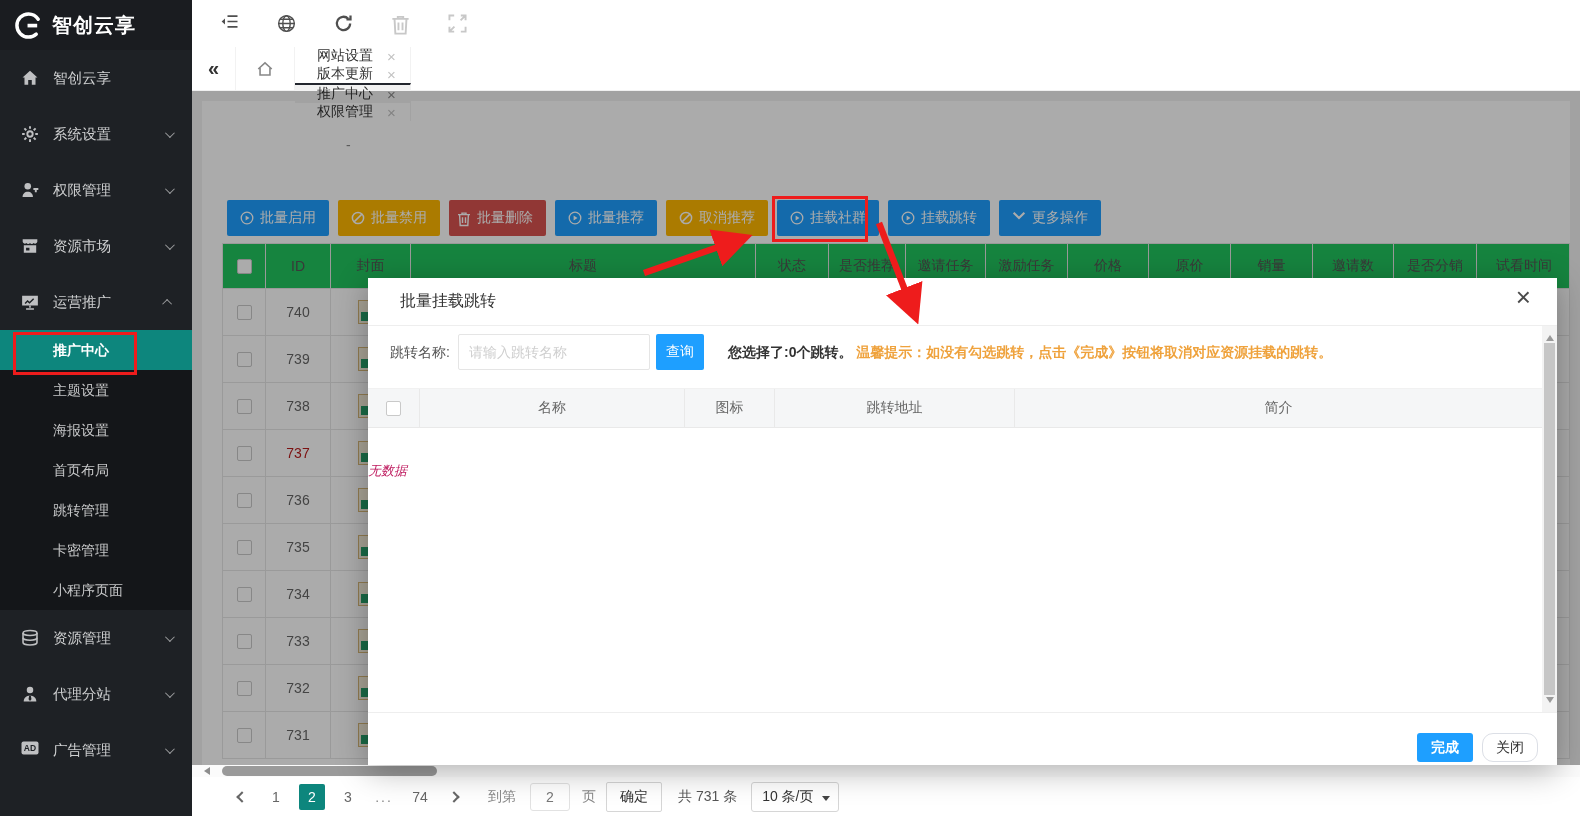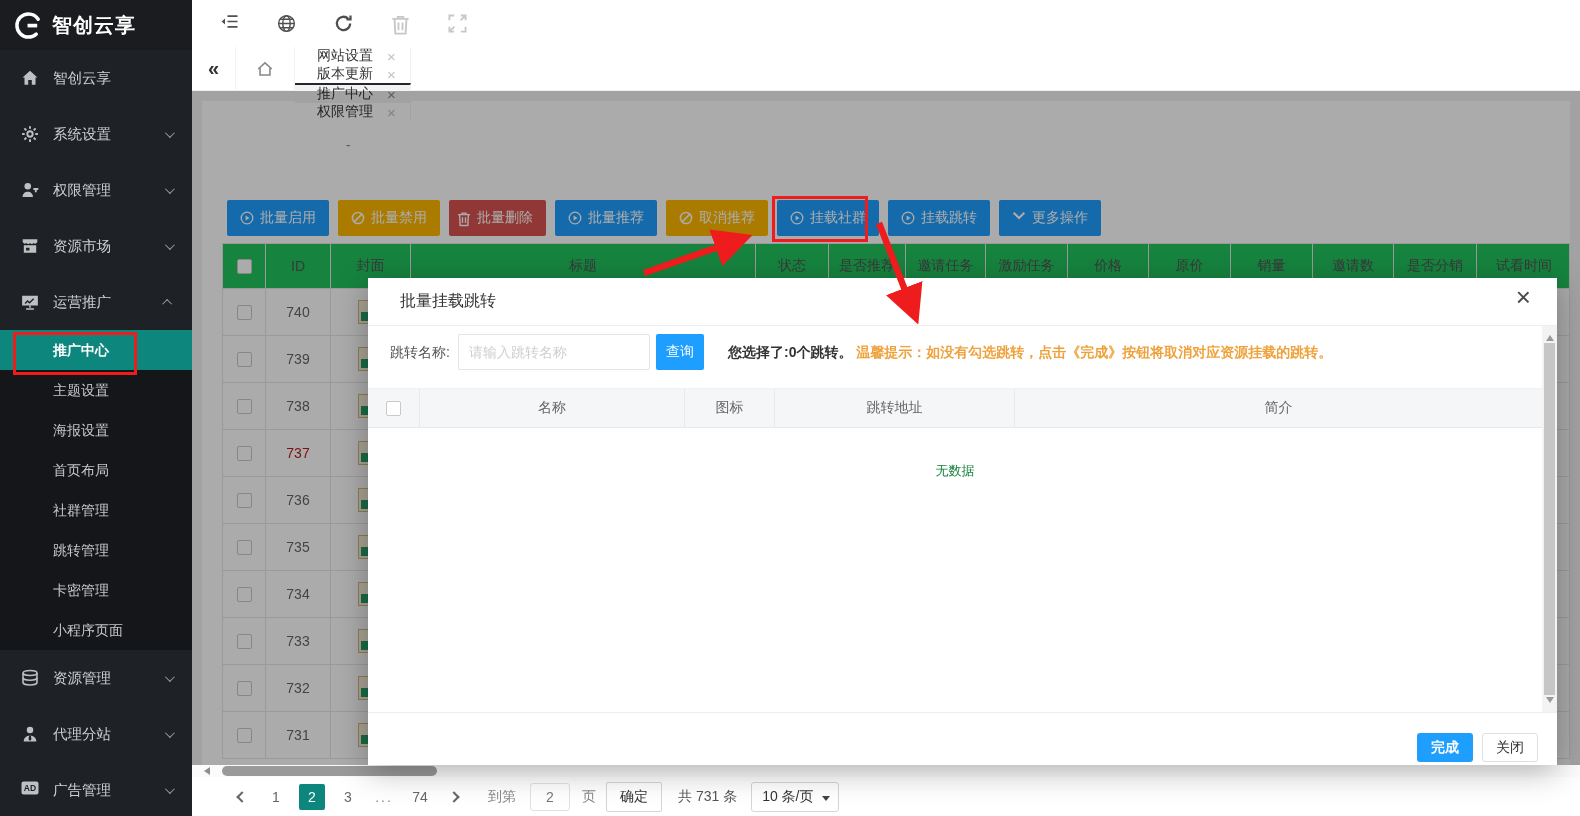--- a/index.html
+++ b/index.html
@@ -101,29 +101,29 @@
   .m-label { position:absolute; left:22px; top:56px; height:36px; line-height:36px; color:#555; }
   .m-input { position:absolute; left:90px; top:56px; width:192px; height:36px; border:1px solid #e5e5e5; border-radius:2px; padding:0 10px; font-size:14px; color:#666; outline:none; }
   .m-input::placeholder { color:#cfcfcf; }
   .m-query { position:absolute; left:288px; top:56px; width:48px; height:36px; background:#1e9fff; color:#fff; border-radius:2px; display:flex; align-items:center; justify-content:center; cursor:pointer; }
   .m-msg { position:absolute; left:360px; top:56px; height:36px; line-height:36px; font-weight:bold; white-space:nowrap; }
   .m-msg .sel { color:#333; }
   .m-msg .tip { color:#efa23c; }
   .m-thead { position:absolute; left:0; top:110px; width:1174px; height:40px; display:flex; background:#f5f6f7; border-bottom:1px solid #e9e9e9; border-top:1px solid #f1f1f1; color:#666; }
   .m-th { display:flex; align-items:center; justify-content:center; border-right:1px solid #e9e9e9; flex:none; height:100%; }
   .m-th:last-child { border-right:none; }
-  .m-empty { position:absolute; left:0; top:184px; width:1174px; text-align:center; color:#15803d; font-size:13px; }
+  .m-empty { position:absolute; left:0; top:184px; width:1174px; text-align:left; color:#be185d; font-size:13px;font-style:italic; }
   .m-scroll { position:absolute; right:0; top:48px; width:15px; height:386px; background:#f3f3f3; }
   .m-sthumb { position:absolute; left:2px; top:17px; width:11px; height:352px; background:#c6c6c6; cursor:pointer; }
   .m-sarr { position:absolute; left:3.5px; width:0; height:0; border:4px solid transparent; }
   .m-sarr.up { top:5px; border-bottom:6px solid #9a9a9a; }
   .m-sarr.dn { bottom:5px; border-top:6px solid #9a9a9a; }
   .m-foot { position:absolute; left:0; top:434px; width:100%; height:53px; border-top:1px solid #eee; }
   .m-done { position:absolute; right:84px; top:20px; width:56px; height:29px; background:#1e9fff; color:#fff; border:none; border-radius:3px; font-size:14px; font-weight:bold; cursor:pointer; }
-  .m-cancel { position:absolute; right:19px; top:20px; width:56px; height:29px; background:#fff; color:#333; border:1px solid #dcdfe6; border-radius:3px; font-size:14px; cursor:pointer; }
+  .m-cancel { position:absolute; right:19px; top:20px; width:56px; height:29px; background:#fff; color:#333; border:1px solid #dcdfe6; border-radius:11px; font-size:14px; cursor:pointer; }
 
   
   .anno-box { position:absolute; border:3px solid #ee1c1c; z-index:100; }
   .anno-box.b1 { left:13px; top:332px; width:124px; height:43px; }
   .anno-box.b2 { left:772px; top:196px; width:96px; height:46px; }
   .anno-svg { position:absolute; left:0; top:0; z-index:101; pointer-events:none; }
 </style>
 </head>
 <body>
 
@@ -185,21 +185,20 @@
           </svg>
         </span>
         <span class="mi-label">运营推广</span>
         <span class="chev up"></span>
       </div>
       <div class="submenu">
         <div class="submenu-item active">推广中心</div>
         <div class="submenu-item">主题设置</div>
         <div class="submenu-item">海报设置</div>
         <div class="submenu-item">首页布局</div>
-        <div class="submenu-item">社群管理</div>
         <div class="submenu-item">跳转管理</div>
         <div class="submenu-item">卡密管理</div>
         <div class="submenu-item">小程序页面</div>
       </div>
       <div class="menu-item">
         <span class="mi-icon">
           <svg viewBox="0 0 16 16" fill="none" stroke="currentColor" stroke-width="1.4">
             <ellipse cx="8" cy="3.6" rx="6.2" ry="2.2"></ellipse>
             <path d="M1.8 3.6v4.2C1.8 9 4.6 10 8 10s6.2-1 6.2-2.2V3.6"></path>
             <path d="M1.8 7.8V12c0 1.2 2.8 2.2 6.2 2.2s6.2-1 6.2-2.2V7.8"></path>

